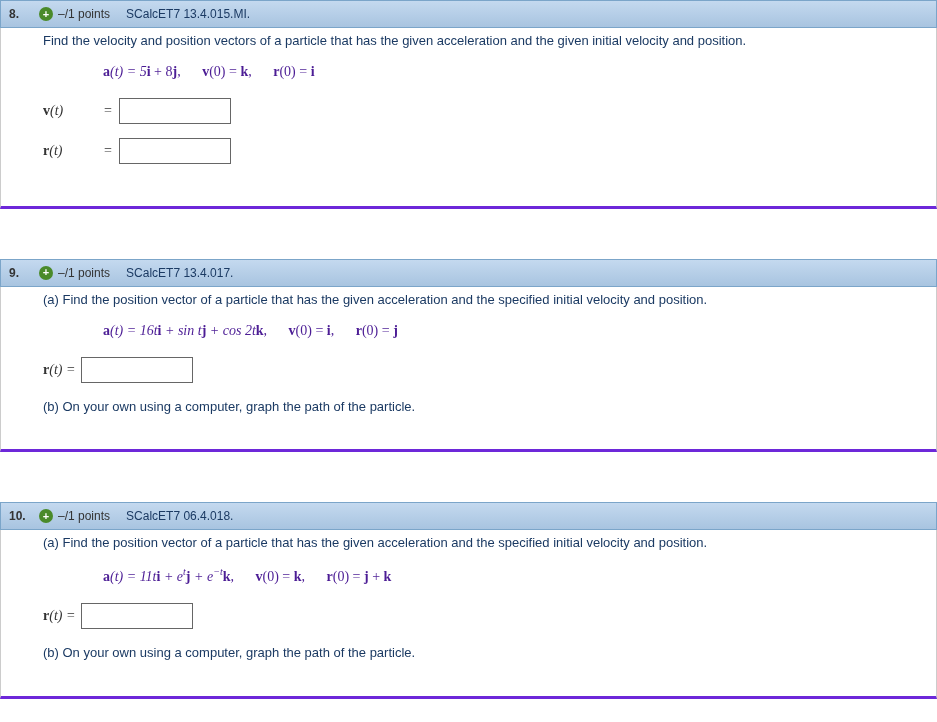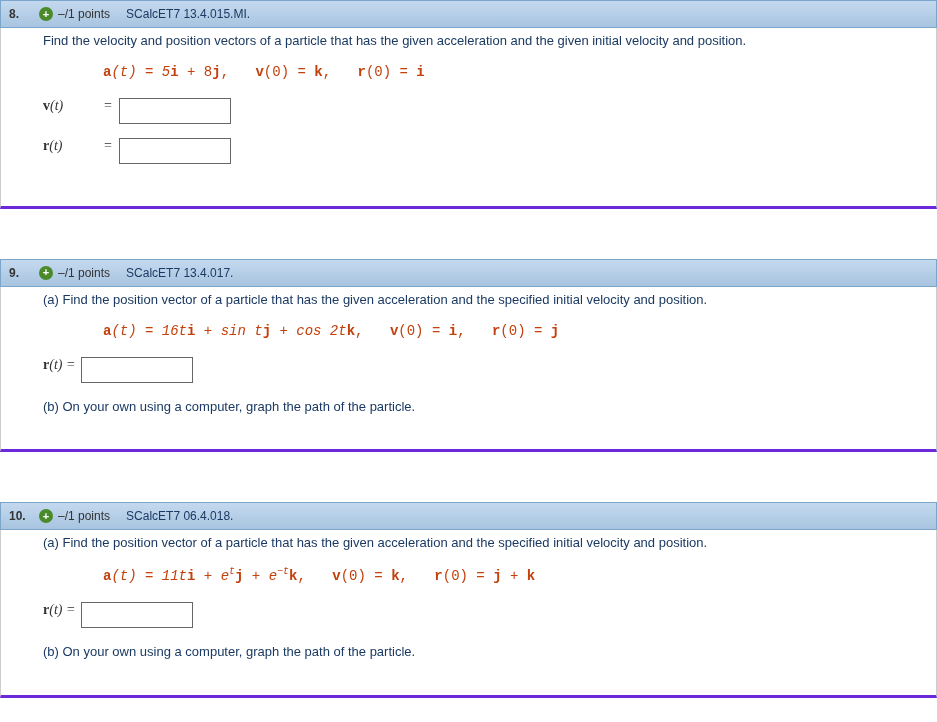--- a/index.html
+++ b/index.html
@@ -60,29 +60,30 @@
       padding: 3px 12px 28px 42px;
       font-size: 13px;
       color: #1b3a63;
     }
     .prompt {
       margin-bottom: 12px;
       line-height: 1.6;
     }
     .eq-line {
       margin: 8px 0 18px 60px;
-      font-family: Liberation Mono, monospace;
+      font-family: Liberation Serif, serif;
       font-size: 14px;
-      color: #c2410c;
+      color: #4c1d95;
     }
     .eq-line .vec { font-weight: bold; }
     .eq-line .unit { font-weight: bold; }
     .eq-gap { display: inline-block; width: 18px; }
     .answer-row {
       display: flex;
+      align-items: center;
       margin: 14px 0;
       font-family: 'Times New Roman', Times, serif;
       font-size: 14px;
       color: #333;
     }
     .answer-label {
       min-width: 54px;
       text-align: left;
     }
     .answer-label .vec { font-weight: bold; }

